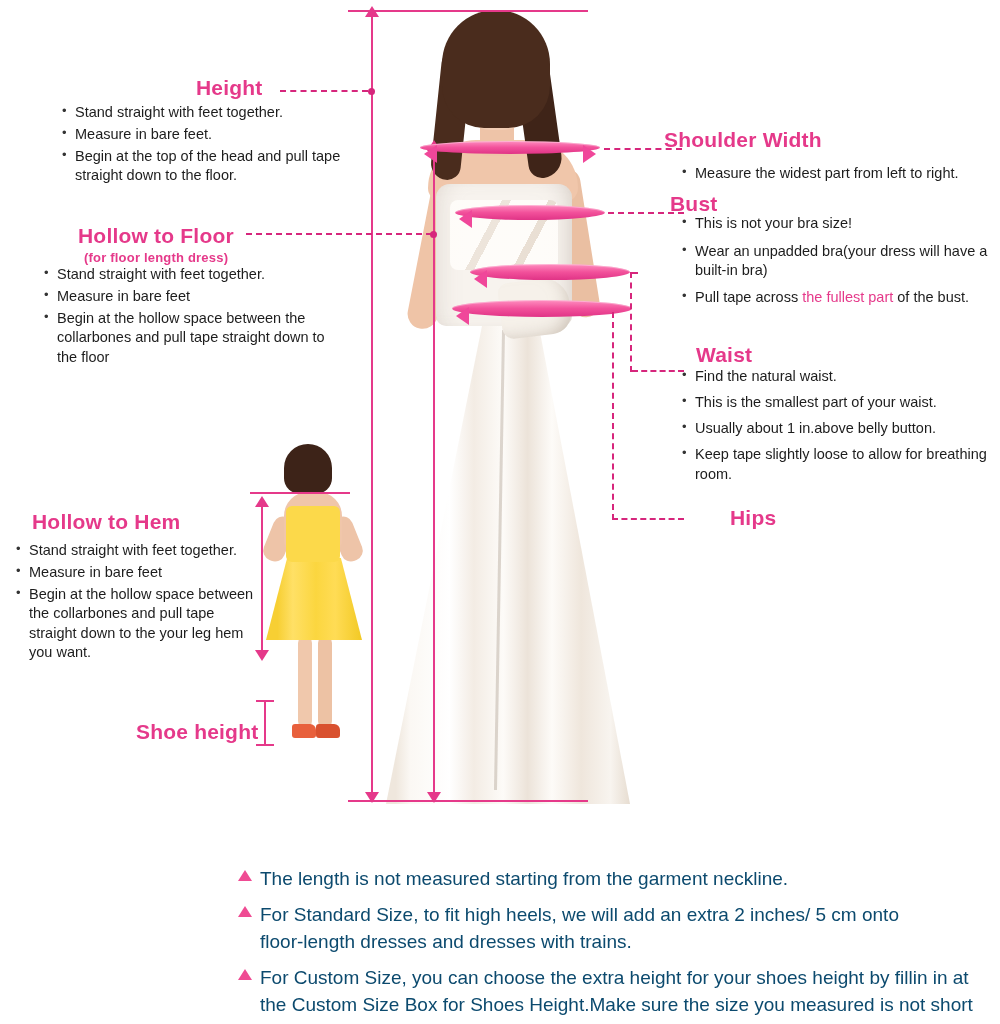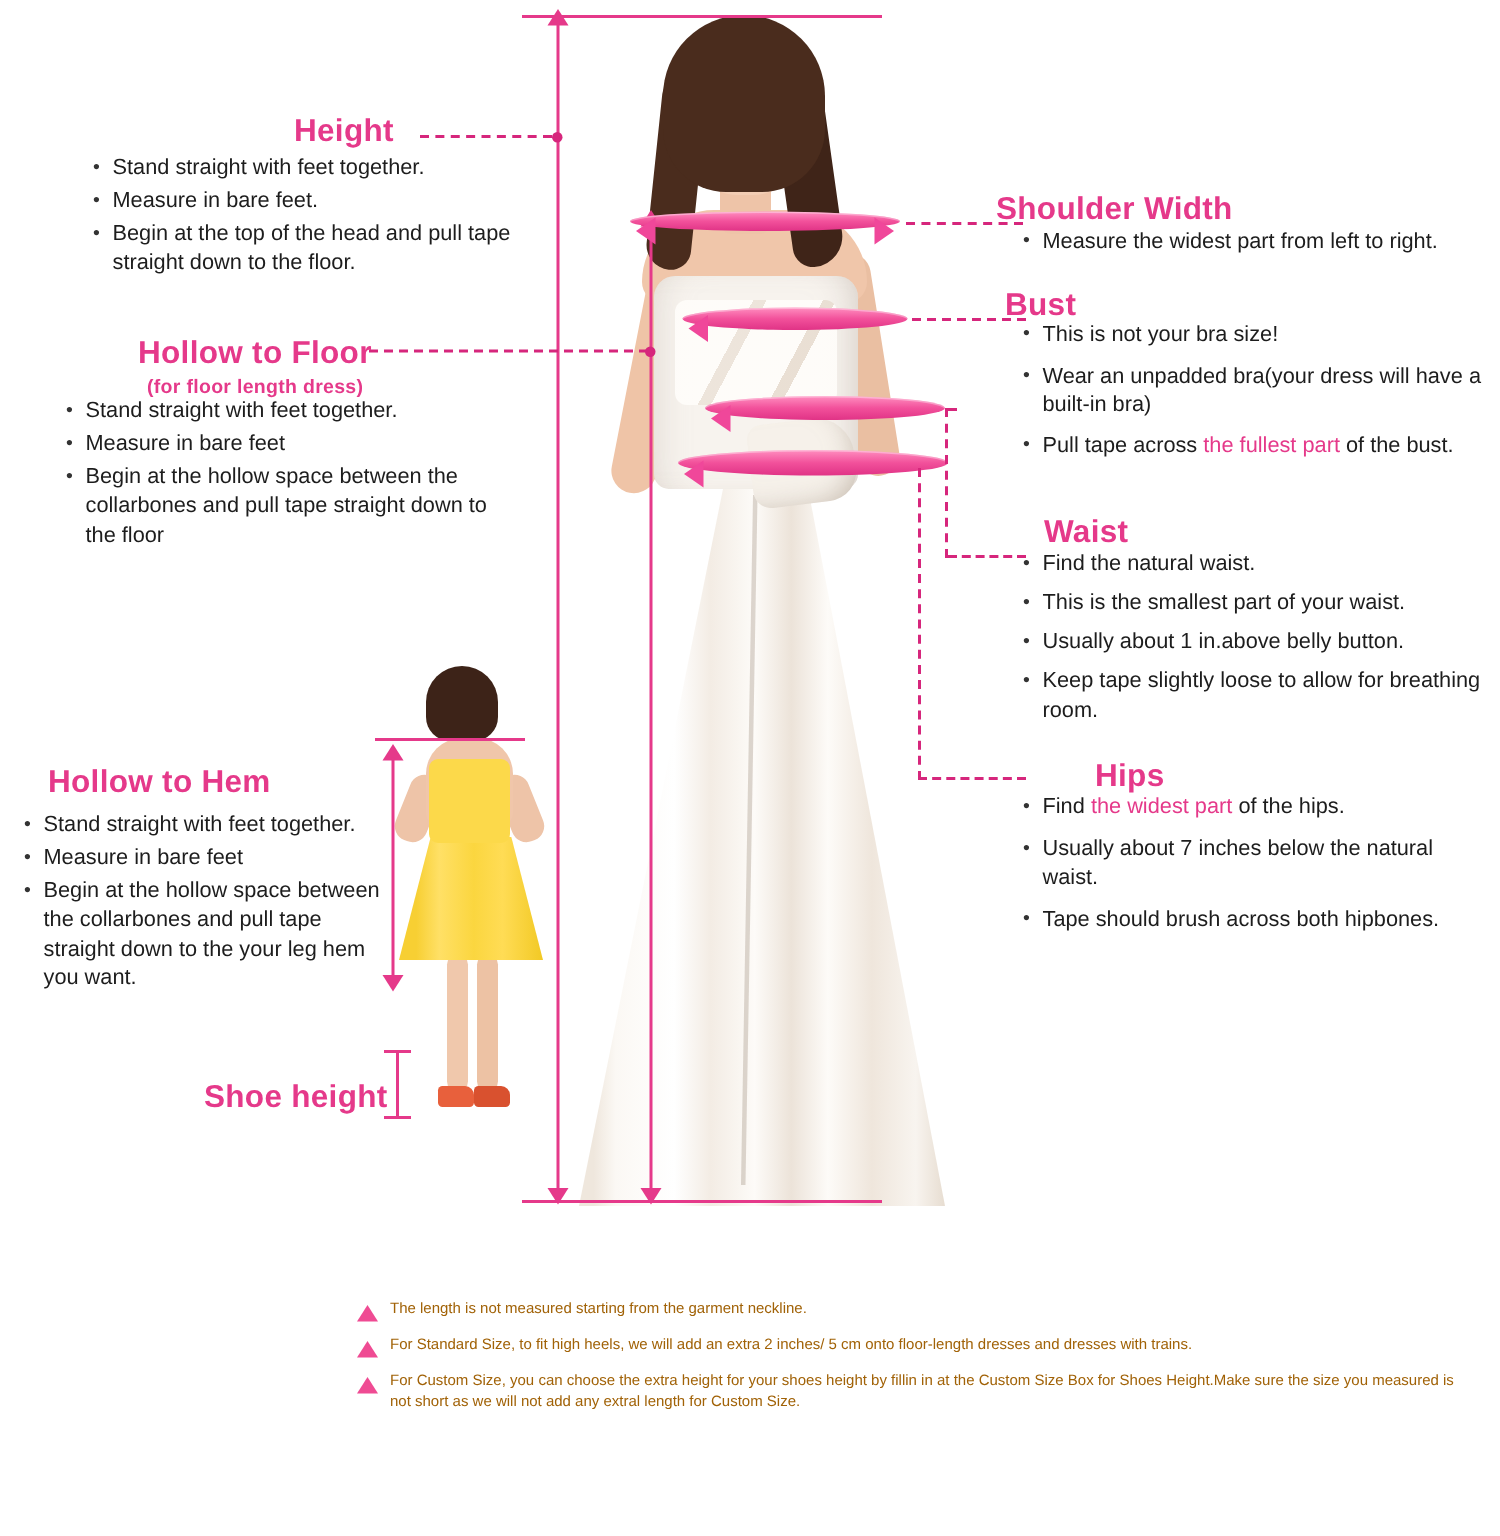--- a/index.html
+++ b/index.html
@@ -189,21 +189,21 @@
 
   .note-row {
     display: flex; align-items: flex-start; gap: 8px; margin-bottom: 9px;
   }
   .tri {
     width: 0; height: 0; margin-top: 4px; flex: 0 0 auto;
     border-left: 7px solid transparent; border-right: 7px solid transparent;
     border-bottom: 11px solid #ef4b93;
   }
   .note-txt {
-    color: #a16207; font-size: 10px; line-height: 1.42;
+    color: #0c4a6e; font-size: 19px; line-height: 1.42;
   }
 </style>
 </head>
 <body>
 
 <div id="stage">
 
   <div class="abs figure-main">
     <div class="fm-skirt"></div>
     <div class="fm-skirt-fold"></div>
@@ -288,21 +288,21 @@
 
   <div class="abs" style="left:196px; top:76px;">
     <div class="hd big">Height</div>
   </div>
   <ul class="blist abs" style="left:60px; top:100px; width:300px;">
     <li>Stand straight with feet together.</li>
     <li>Measure in bare feet.</li>
     <li>Begin at the top of the head and pull tape straight down to the floor.</li>
   </ul>
 
-  <div class="abs" style="left:92px; top:224px;">
+  <div class="abs" style="left:78px; top:224px;">
     <div class="hd big">Hollow to Floor</div>
     <div class="hd sub" style="margin-top:2px; margin-left:6px;">(for floor length dress)</div>
   </div>
   <ul class="blist abs" style="left:42px; top:262px; width:290px;">
     <li>Stand straight with feet together.</li>
     <li>Measure in bare feet</li>
     <li>Begin at the hollow space between the collarbones and pull tape straight down to the floor</li>
   </ul>
 
   <div class="abs" style="left:32px; top:510px;">
@@ -315,21 +315,21 @@
   </ul>
 
   <div class="abs" style="left:136px; top:720px;">
     <div class="hd big">Shoe height</div>
   </div>
 
   <div class="abs" style="left:664px; top:128px;">
     <div class="hd big">Shoulder Width</div>
   </div>
   <ul class="blist abs" style="left:680px; top:144px; width:316px;">
-    <li style="margin-top:8px;">Measure the widest part from left to right.</li>
+    <li style="margin-top:20px;">Measure the widest part from left to right.</li>
   </ul>
 
   <div class="abs" style="left:670px; top:192px;">
     <div class="hd big">Bust</div>
   </div>
   <ul class="blist abs" style="left:680px; top:208px; width:318px;">
     <li style="margin-top:6px;">This is not your bra size!</li>
     <li style="margin-top:9px;">Wear an unpadded bra(your dress will have a built-in bra)</li>
     <li style="margin-top:8px;">Pull tape across <span class="pinktext">the fullest part</span> of the bust.</li>
   </ul>
@@ -340,25 +340,20 @@
   <ul class="blist abs" style="left:680px; top:364px; width:312px;">
     <li>Find the natural waist.</li>
     <li style="margin-top:7px;">This is the smallest part of your waist.</li>
     <li style="margin-top:7px;">Usually about 1 in.above belly button.</li>
     <li style="margin-top:7px;">Keep tape slightly loose to allow for breathing room.</li>
   </ul>
 
   <div class="abs" style="left:730px; top:506px;">
     <div class="hd big">Hips</div>
   </div>
-  <ul class="blist abs" style="left:680px; top:526px; width:314px;">
-    <li>Find <span class="pinktext">the widest part</span> of the hips.</li>
-    <li style="margin-top:9px;">Usually about 7 inches below the natural waist.</li>
-    <li style="margin-top:9px;">Tape should brush across both hipbones.</li>
-  </ul>
 
   <div class="abs" style="left:238px; top:866px; width:744px;">
     <div class="note-row">
       <div class="tri"></div>
       <div class="note-txt">The length is not measured starting from the garment neckline.</div>
     </div>
     <div class="note-row">
       <div class="tri"></div>
       <div class="note-txt" style="max-width:660px;">For Standard Size, to fit high heels, we will add an extra 2 inches/ 5  cm onto floor-length dresses and dresses with trains.</div>
     </div>

